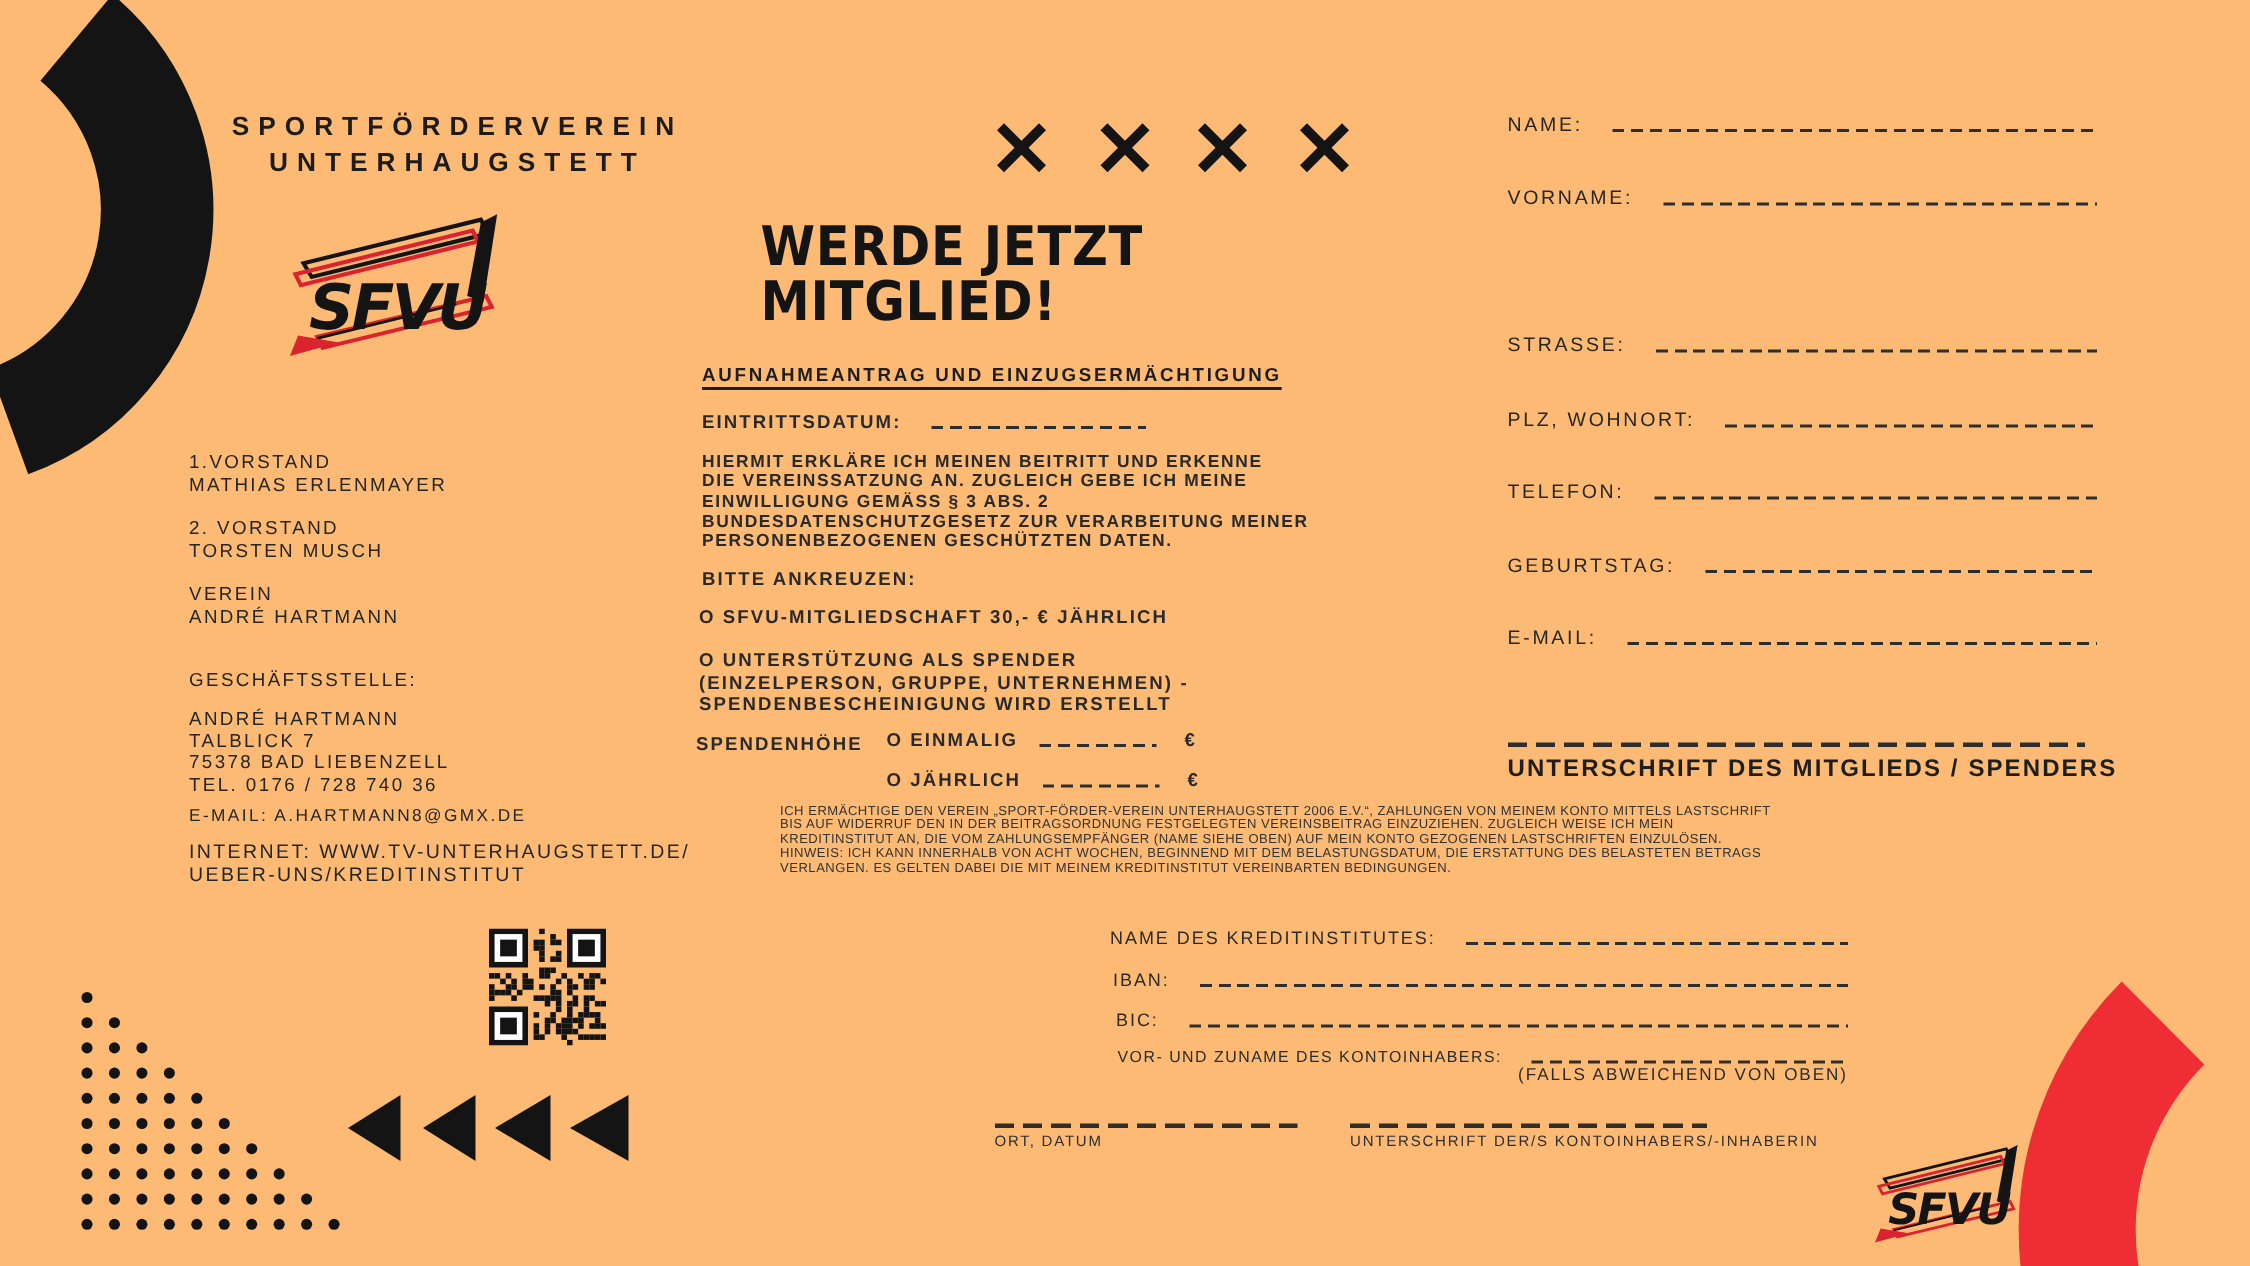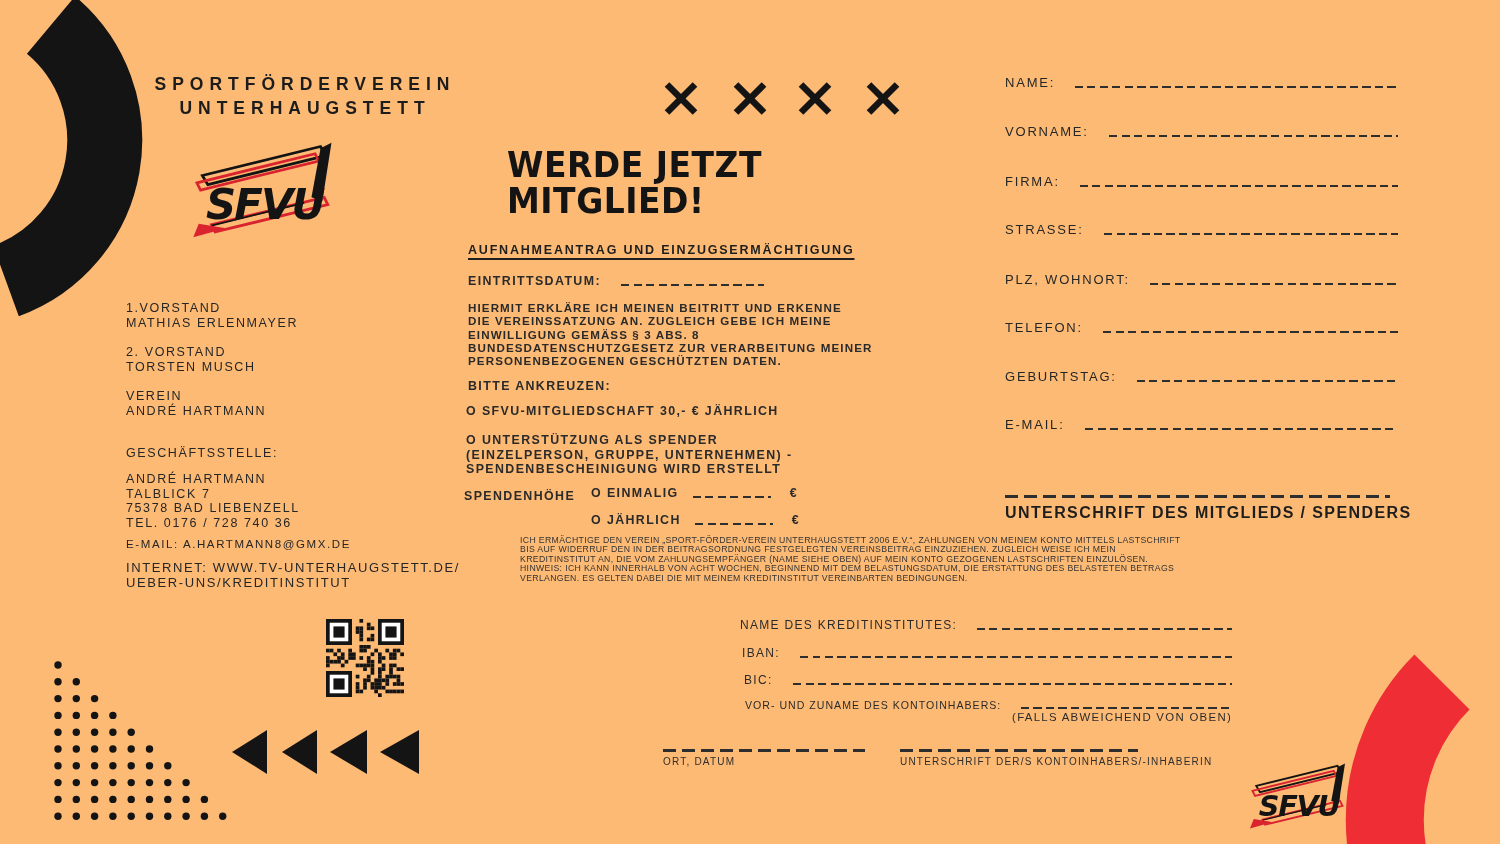--- a/index.html
+++ b/index.html
@@ -117,21 +117,21 @@
   <div class="abs subhead">AUFNAHMEANTRAG UND EINZUGSERMÄCHTIGUNG</div>
 
   <div class="abs cbody frow" style="left:468px;top:274px;width:296px;">
     <span class="cline">EINTRITTSDATUM:</span>
     <span class="dl"></span>
   </div>
 
   <div class="abs cbody decl" style="left:468px;top:301px;">
     <div class="cline">HIERMIT ERKLÄRE ICH MEINEN BEITRITT UND ERKENNE</div>
     <div class="cline">DIE VEREINSSATZUNG AN. ZUGLEICH GEBE ICH MEINE</div>
-    <div class="cline">EINWILLIGUNG GEMÄSS § 3 ABS. 8</div>
+    <div class="cline">EINWILLIGUNG GEMÄSS § 3 ABS. 2</div>
     <div class="cline">BUNDESDATENSCHUTZGESETZ ZUR VERARBEITUNG MEINER</div>
     <div class="cline">PERSONENBEZOGENEN GESCHÜTZTEN DATEN.</div>
   </div>
 
   <div class="abs cbody" style="left:468px;top:379px;font-weight:600;">BITTE ANKREUZEN:</div>
 
   <div class="abs cbody cline" style="left:466px;top:404px;">O SFVU-MITGLIEDSCHAFT 30,- € JÄHRLICH</div>
 
   <div class="abs cbody" style="left:466px;top:433px;line-height:14.6px;">
     <div class="cline">O UNTERSTÜTZUNG ALS SPENDER</div>
@@ -185,24 +185,20 @@
     <div class="dl-bold"></div>
     <div class="tiny-sig" style="margin-top:4px;">UNTERSCHRIFT DER/S KONTOINHABERS/-INHABERIN</div>
   </div>
 
   <div class="abs frow rrow" style="top:75px;">
     <span class="rlabel">NAME:</span>
     <span class="dl"></span>
     </div>
   <div class="abs frow rrow" style="top:124px;">
     <span class="rlabel">VORNAME:</span>
-    <span class="dl"></span>
-    </div>
-  <div class="abs frow rrow" style="top:174px;">
-    <span class="rlabel">FIRMA:</span>
     <span class="dl"></span>
     </div>
   <div class="abs frow rrow" style="top:222px;">
     <span class="rlabel">STRASSE:</span>
     <span class="dl"></span>
     </div>
   <div class="abs frow rrow" style="top:272px;">
     <span class="rlabel">PLZ, WOHNORT:</span>
     <span class="dl"></span>
     </div>

